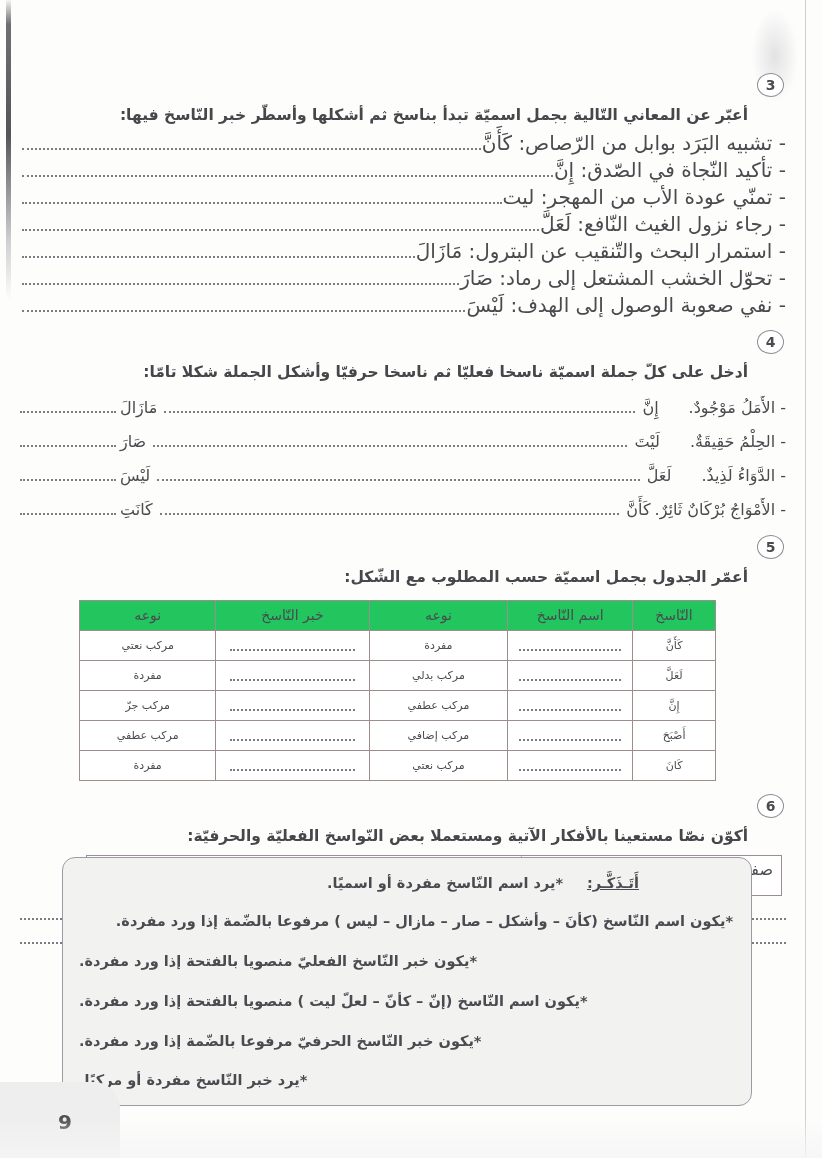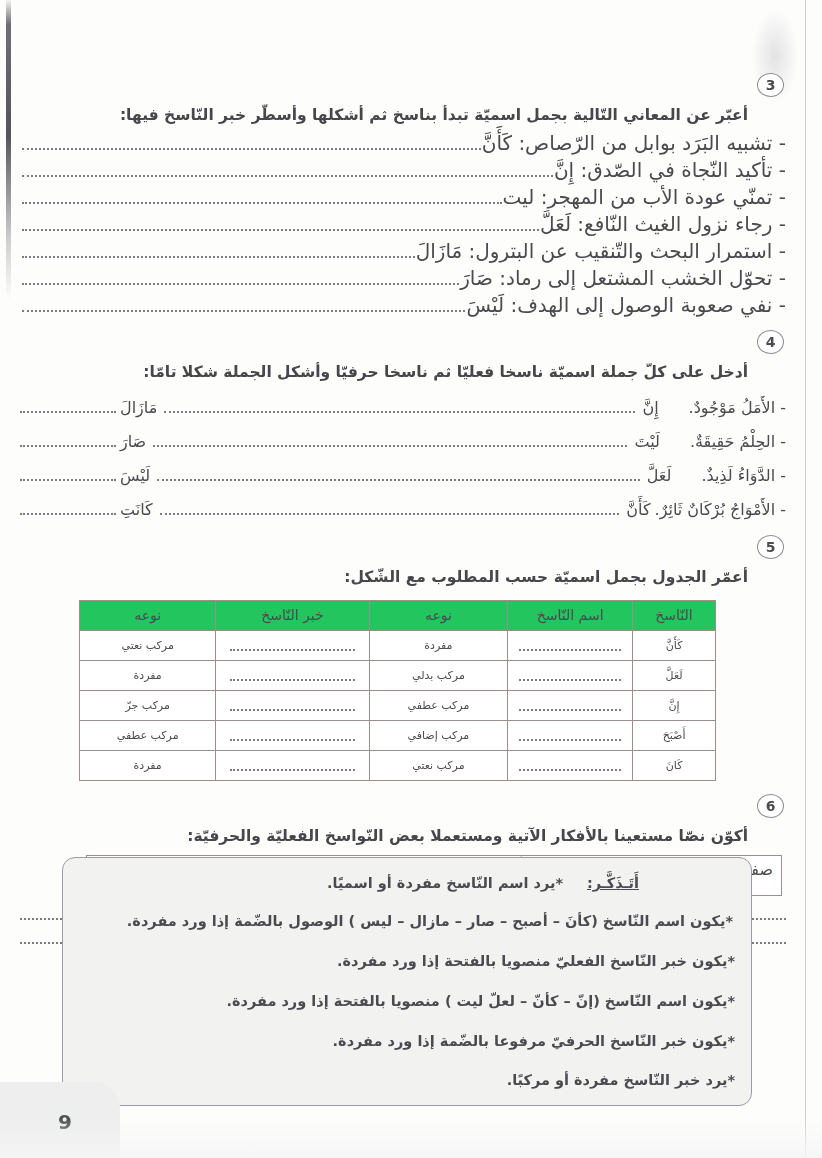--- a/index.html
+++ b/index.html
@@ -231,21 +231,21 @@
   .rem-first-text { flex: 0 0 auto; }
   .rem-line {
     font-size: 14.5px;
     font-weight: bold;
     color: #4a4a50;
     text-align: center;
     margin-top: 21px;
     line-height: 1.3;
   }
   .rem-line.r-right { text-align: right; padding-right: 2px; }
-  .rem-line.r-c2 { text-align: right; }
+  .rem-line.r-c2 { text-align: left; }
 </style>
 </head>
 <body>
 
 <div id="page">
 
   <div class="scan-stripe-left"></div>
   <div class="scan-edge-right"></div>
   <div class="scan-smudge"></div>
 
@@ -403,21 +403,21 @@
       <div class="full-dots"></div>
     </div>
 
   </div>
 
   <div class="remember">
     <div class="rem-first">
       <span class="rem-label">أَتَـذَكَّـر:</span>
       <span class="rem-first-text">*يرد اسم النّاسخ مفردة أو اسميًا.</span>
     </div>
-    <div class="rem-line r-right">*يكون اسم النّاسخ (كأنَ – أصبح – صار – مازال – ليس ) الوصول بالضّمة إذا ورد مفردة.</div>
+    <div class="rem-line r-right">*يكون اسم النّاسخ (كأنَ – وأشكل – صار – مازال – ليس ) مرفوعا بالضّمة إذا ورد مفردة.</div>
     <div class="rem-line r-c2">*يكون خبر النّاسخ الفعليّ منصويا بالفتحة إذا ورد مفردة.</div>
     <div class="rem-line r-c2">*يكون اسم النّاسخ (إنّ – كأنّ – لعلّ ليت ) منصويا بالفتحة إذا ورد مفردة.</div>
     <div class="rem-line r-c2">*يكون خبر النّاسخ الحرفيّ مرفوعا بالضّمة إذا ورد مفردة.</div>
     <div class="rem-line r-c2">*يرد خبر النّاسخ مفردة أو مركبًا.</div>
   </div>
 
   <div class="page-plate"></div>
   <div class="page-number">9</div>
 
   <div class="scan-shadow-bottom"></div>

